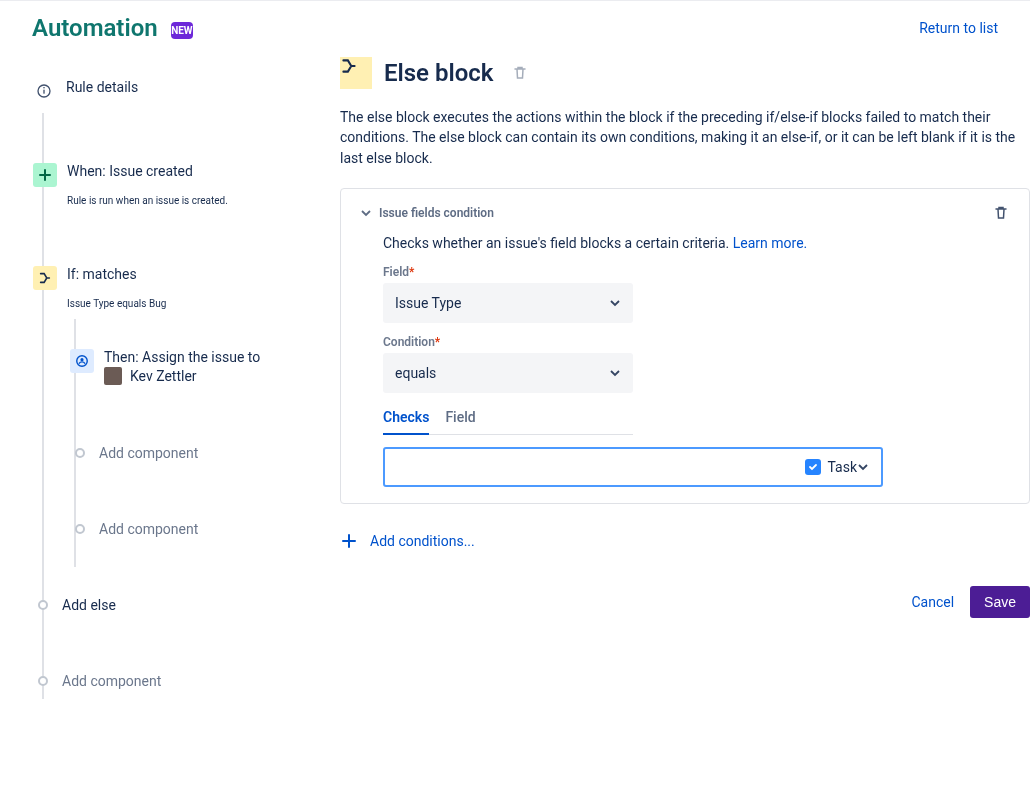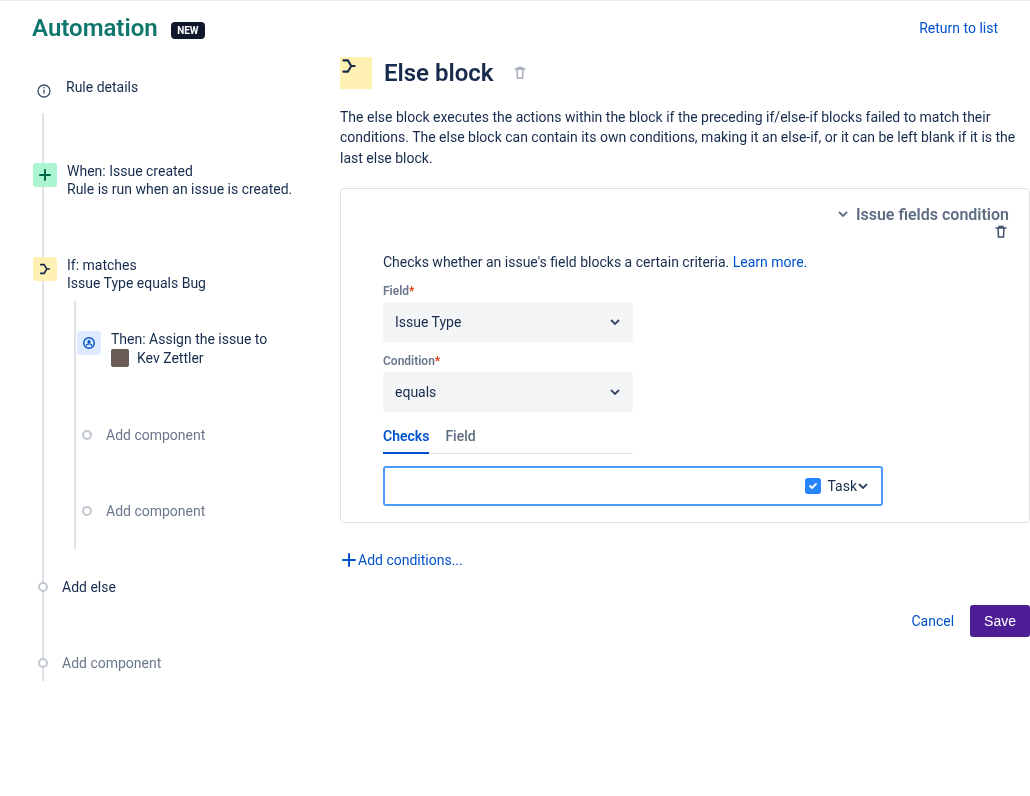--- a/index.html
+++ b/index.html
@@ -19,25 +19,25 @@
   align-items: center;
   padding: 10px 32px 0 32px;
   height: 44px;
 }
 .title {
   font-size: 24px;
   font-weight: 600;
   color: #0f766e;
 }
 .new-badge {
-  background: #0f172a;
+  background: #6d28d9;
   color: #fff;
   font-size: 10px;
   font-weight: 700;
-  padding: 3px 6px;
+  padding: 3px 0;
   border-radius: 4px;
   margin-left: 10px;
   vertical-align: middle;
   position: relative;
   top: -2px;
 }
 .return-link {
   color: #0052CC;
   font-weight: 400;
   font-size: 14px;
@@ -84,25 +84,25 @@
   width: 24px;
   height: 24px;
   display: flex;
   align-items: center;
   justify-content: center;
   margin-right: 10px;
   flex-shrink: 0;
   color: #42526E;
 }
 .node-text .primary { font-size: 14px; font-weight: 400; color: #172B4D; }
-.node-text .secondary { font-size: 14px; color: #172B4D; margin-top: 2px; }
+.node-text .secondary { font-size: 10px; color: #172B4D; margin-top: 16px; }
 .assignee-row { display: flex; align-items: center; gap: 8px; margin-top: 2px; }
 .avatar { width: 18px; height: 18px; border-radius: 2px; background: #6B5B55; }
 .subtree { margin-left: 14px; border-left: 2px solid #DFE1E6; padding-left: 0; }
-.subtree2 { margin-left: 30px; border-left: 2px solid #DFE1E6; padding-left: 12px; }
+.subtree2 { margin-left: 30px; border-left: 2px solid #DFE1E6; padding-left: 5px; }
 .spacer { height: 40px; }
 .spacer-sm { height: 20px; }
 .leaf {
   display: flex;
   align-items: center;
   padding: 10px 12px 10px 0;
   color: #6B778C;
 }
 .leaf .dot {
   width: 10px; height: 10px;
@@ -124,27 +124,26 @@
 .content-title { font-size: 24px; font-weight: 600; }
 .trash-small { color: #A5ADBA; margin-left: 6px; cursor: pointer; }
 .description { color: #172B4D; line-height: 1.45; margin-bottom: 20px; padding-right: 4px; }
 .card {
   border: 1px solid #DFE1E6;
   border-radius: 4px;
   padding: 16px 20px;
 }
 .card-header {
   display: flex;
-  align-items: flex-end;
+  align-items: center;
   justify-content: space-between;
   color: #5E6C84;
-  font-size: 16px;
+  font-size: 12px;
   font-weight: 600;
   margin-bottom: 14px;
-  flex-direction: column;
 }
 .card-header .left { display: flex; align-items: center; gap: 8px; }
 .card-body { padding-left: 22px; }
 .check-text { color: #172B4D; font-size: 14px; margin-bottom: 14px; }
 .learn-more { color: #0052CC; cursor: pointer; }
 .form-label {
   font-size: 12px;
   color: #6B778C;
   font-weight: 600;
   margin-bottom: 4px;
@@ -196,20 +195,21 @@
 }
 .chip-icon {
   width: 16px; height: 16px;
   border-radius: 3px;
   background: #2684FF;
   display: flex; align-items: center; justify-content: center;
 }
 .add-conditions {
   display: flex;
   align-items: center;
+  gap: 12px;
   color: #0052CC;
   font-weight: 400;
   margin-top: 28px;
   cursor: pointer;
 }
 .footer {
   display: flex;
   justify-content: flex-end;
   align-items: center;
   gap: 16px;

